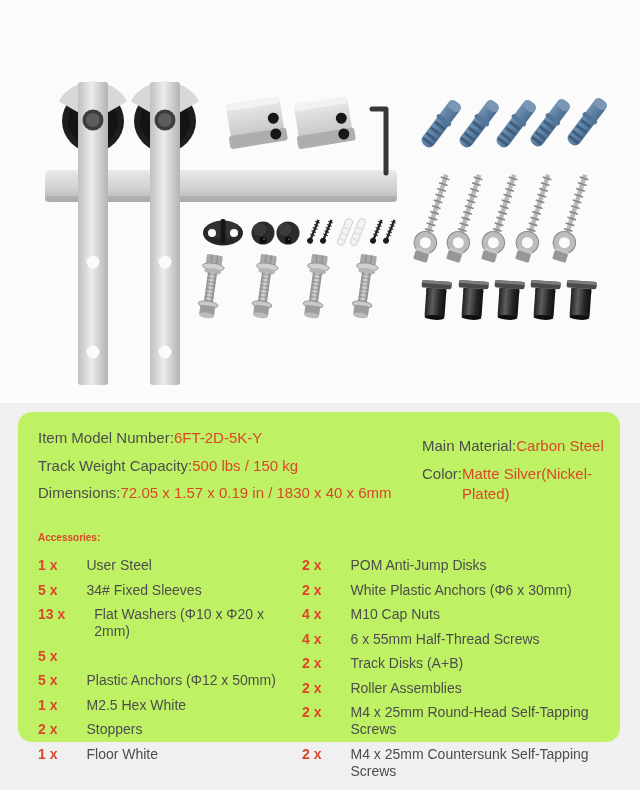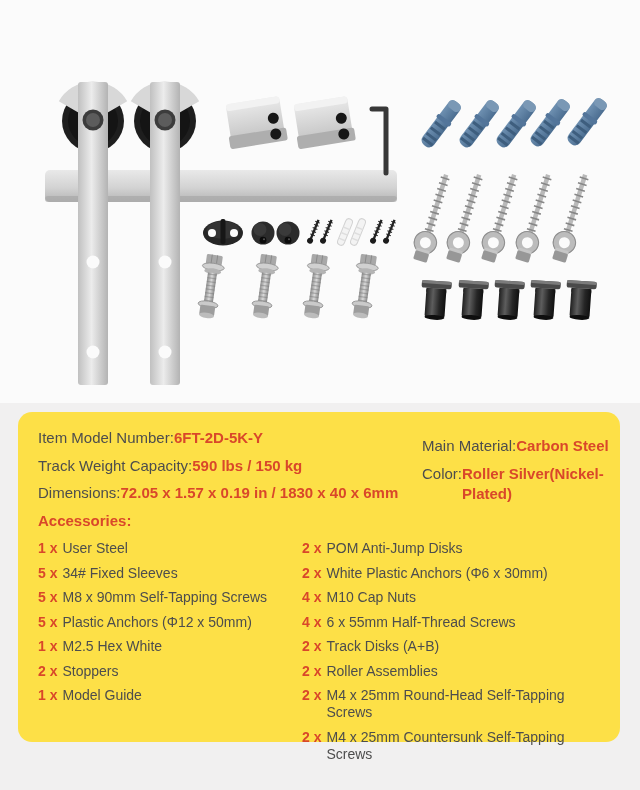--- a/index.html
+++ b/index.html
@@ -7,34 +7,34 @@
     width:640px;height:790px;position:relative;overflow:hidden;
     background:#f1f0f0;
     font-family:"Liberation Sans", sans-serif;
     -webkit-font-smoothing:antialiased;
   }
   .photo-panel{
     position:absolute;left:0;top:0;width:640px;height:403px;background:#fbfbfb;
   }
   .spec-card{
     position:absolute;left:18px;top:412px;width:602px;height:330px;
-    background:#fde047;border-radius:14px;box-sizing:border-box;
+    background:#bef264;border-radius:14px;box-sizing:border-box;
     padding:16px 6px 10px 20px;
   }
   .spec-section{position:relative;}
   .spec-col-left{width:384px;}
   .spec-col-right{position:absolute;left:384px;top:8px;width:192px;}
   .spec-row{display:flex;align-items:flex-start;line-height:20px;margin-bottom:7.5px;font-size:15px;color:#4d4d4d;}
   .spec-label{white-space:nowrap;}
-  .spec-value{font-weight:bold;color:#d9472a;}
-  .acc-title{font-size:15px;font-weight:bold;color:#d9472a;margin:9px 0 10px 0;line-height:18px;}
+  .spec-value{font-weight:normal;color:#d9472a;}
+  .acc-title{font-size:10px;font-weight:bold;color:#d9472a;margin:26px 0 10px 0;line-height:18px;}
   .acc-cols{display:flex;}
   .acc-col-left{width:264px;flex:0 0 264px;}
   .acc-col-right{flex:1;}
-  .acc-row{display:flex;align-items:baseline;line-height:17px;margin-bottom:7.5px;font-size:14px;color:#4d4d4d;}
+  .acc-row{display:flex;align-items:baseline;line-height:17px;margin-bottom:7.5px;font-size:14px;color:#4d4d4d;gap:24px;}
   .acc-qty{font-weight:bold;color:#d9472a;margin-right:5px;white-space:nowrap;}
   svg{display:block;}
 </style>
 </head>
 <body>
 
 <div class="photo-panel">
 <svg width="640" height="403" viewBox="0 0 640 403">
   <defs>
     <linearGradient id="g-strap" x1="0" y1="0" x2="1" y2="0">
@@ -226,70 +226,73 @@
 <div class="spec-card">
 
   <div class="spec-section">
     <div class="spec-col-left">
       <div class="spec-row">
         <span class="spec-label">Item Model Number: </span>
         <span class="spec-value">6FT-2D-5K-Y</span>
       </div>
       <div class="spec-row">
         <span class="spec-label">Track Weight Capacity: </span>
-        <span class="spec-value">590 lbs / 150 kg</span>
+        <span class="spec-value">500 lbs / 150 kg</span>
       </div>
       <div class="spec-row">
         <span class="spec-label">Dimensions: </span>
         <span class="spec-value">72.05 x 1.57 x 0.19 in / 1830 x 40 x 6mm</span>
       </div>
     </div>
     <div class="spec-col-right">
       <div class="spec-row">
         <span class="spec-label">Main Material: </span>
         <span class="spec-value">Carbon Steel</span>
       </div>
       <div class="spec-row">
         <span class="spec-label">Color: </span>
-        <span class="spec-value">Roller Silver(Nickel-Plated)</span>
+        <span class="spec-value">Matte Silver(Nickel-Plated)</span>
       </div>
     </div>
   </div>
 
   <div class="acc-title">Accessories:</div>
 
   <div class="acc-cols">
     <div class="acc-col-left">
       <div class="acc-row">
           <span class="acc-qty">1 x</span>
           <span>User Steel</span>
         </div>
       <div class="acc-row">
           <span class="acc-qty">5 x</span>
           <span>34# Fixed Sleeves</span>
         </div>
       <div class="acc-row">
+          <span class="acc-qty">13 x</span>
+          <span>Flat Washers (Φ10 x Φ20 x 2mm)</span>
+        </div>
+      <div class="acc-row">
           <span class="acc-qty">5 x</span>
-          <span>M8 x 90mm Self-Tapping Screws</span>
         </div>
       <div class="acc-row">
           <span class="acc-qty">5 x</span>
           <span>Plastic Anchors (Φ12 x 50mm)</span>
         </div>
       <div class="acc-row">
           <span class="acc-qty">1 x</span>
           <span>M2.5 Hex White</span>
         </div>
       <div class="acc-row">
           <span class="acc-qty">2 x</span>
           <span>Stoppers</span>
         </div>
       <div class="acc-row">
           <span class="acc-qty">1 x</span>
-          <span>Model Guide</span>
+          <span>Floor White</span>
         </div>
     </div>
     <div class="acc-col-right">
       <div class="acc-row">
           <span class="acc-qty">2 x</span>
           <span>POM Anti-Jump Disks</span>
         </div>
       <div class="acc-row">
           <span class="acc-qty">2 x</span>
           <span>White Plastic Anchors (Φ6 x 30mm)</span>

